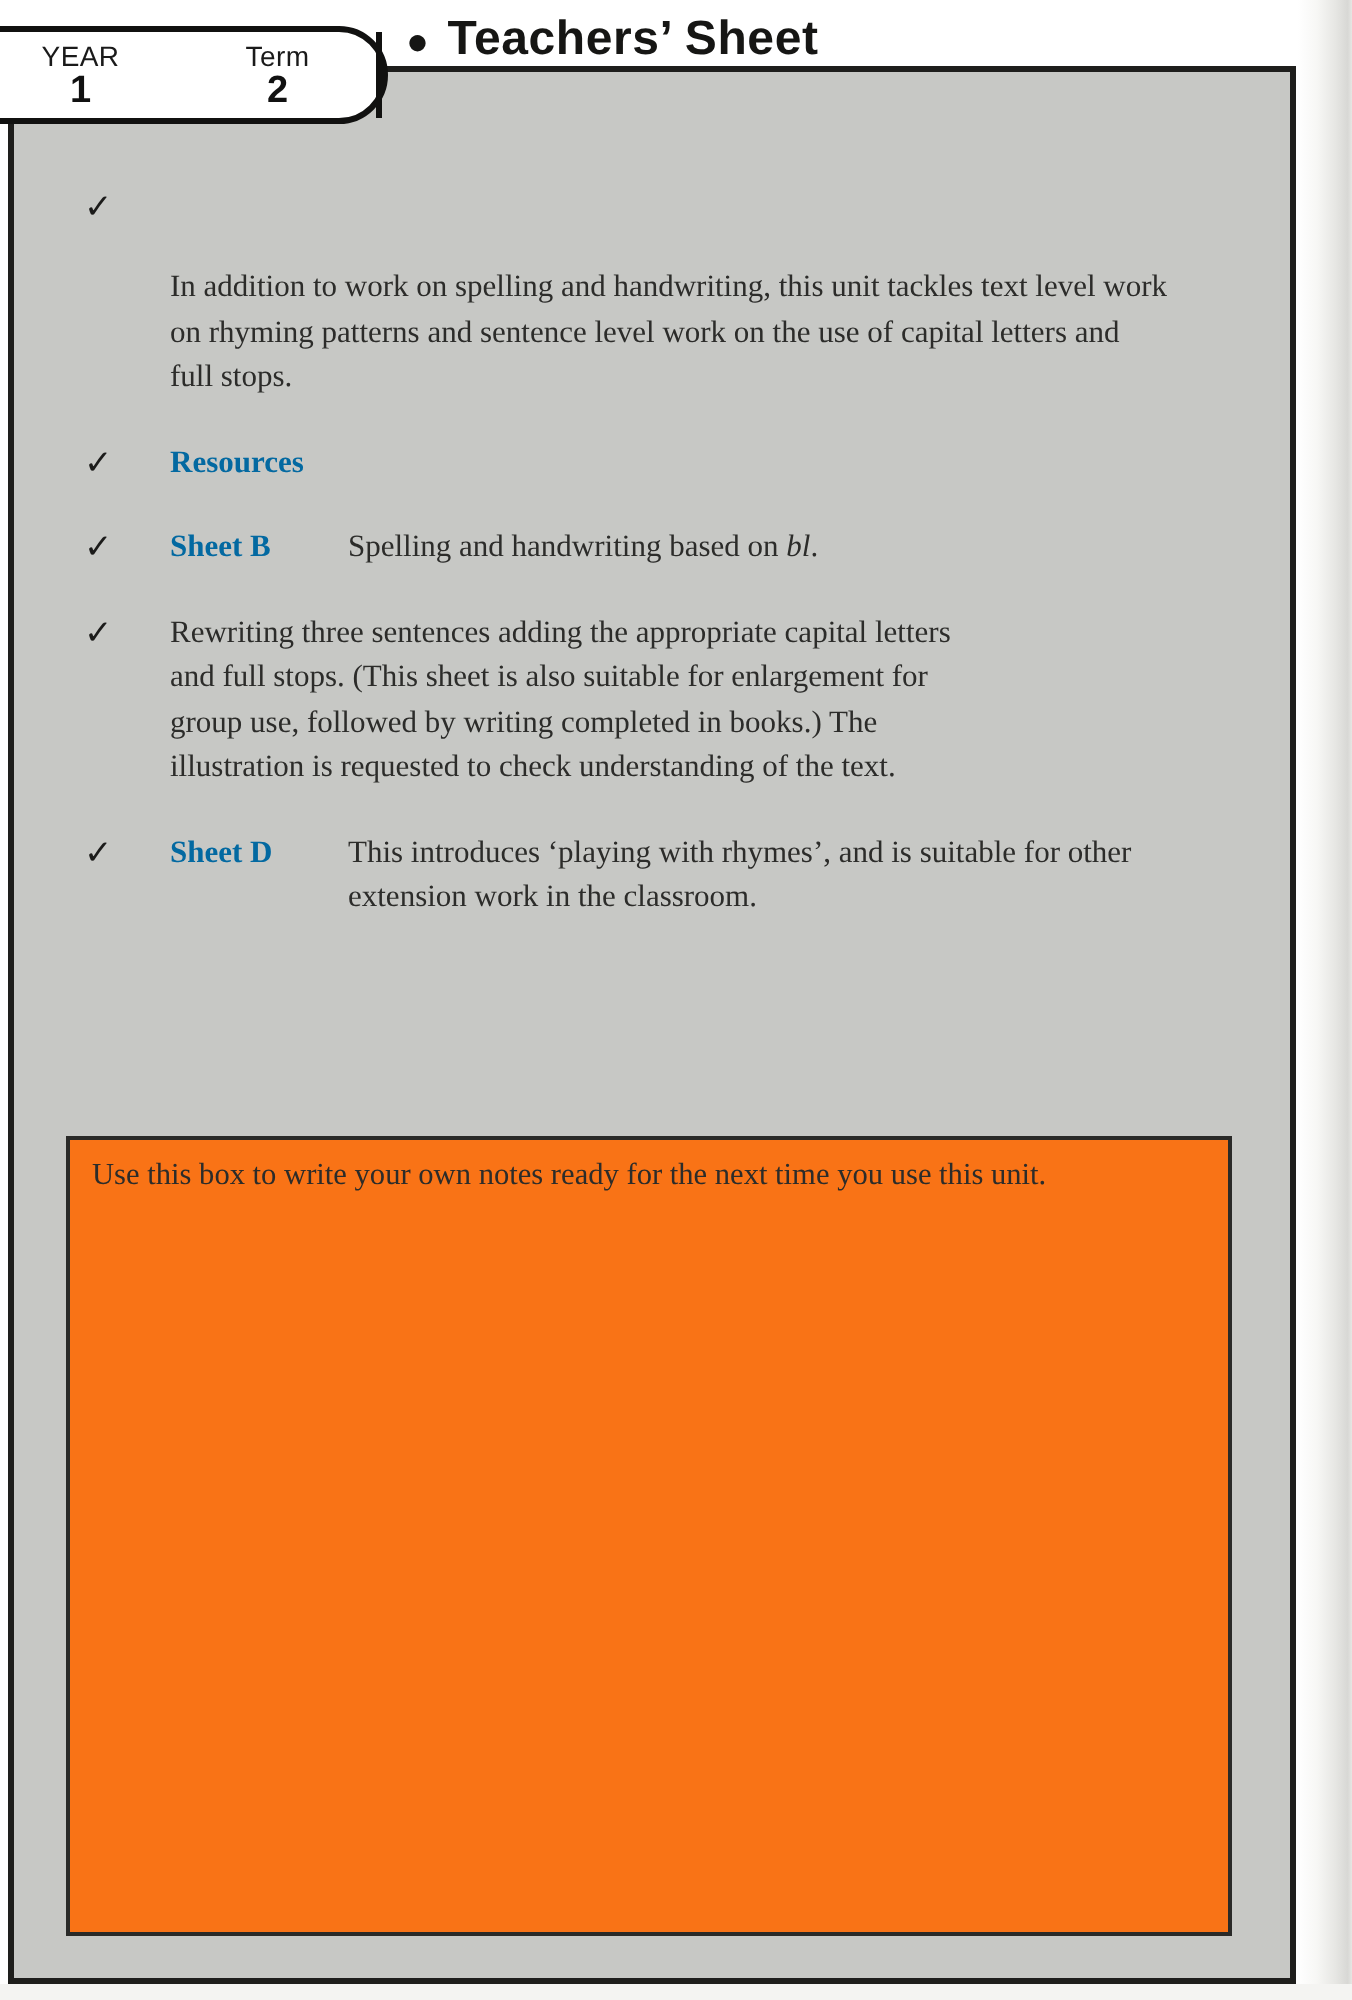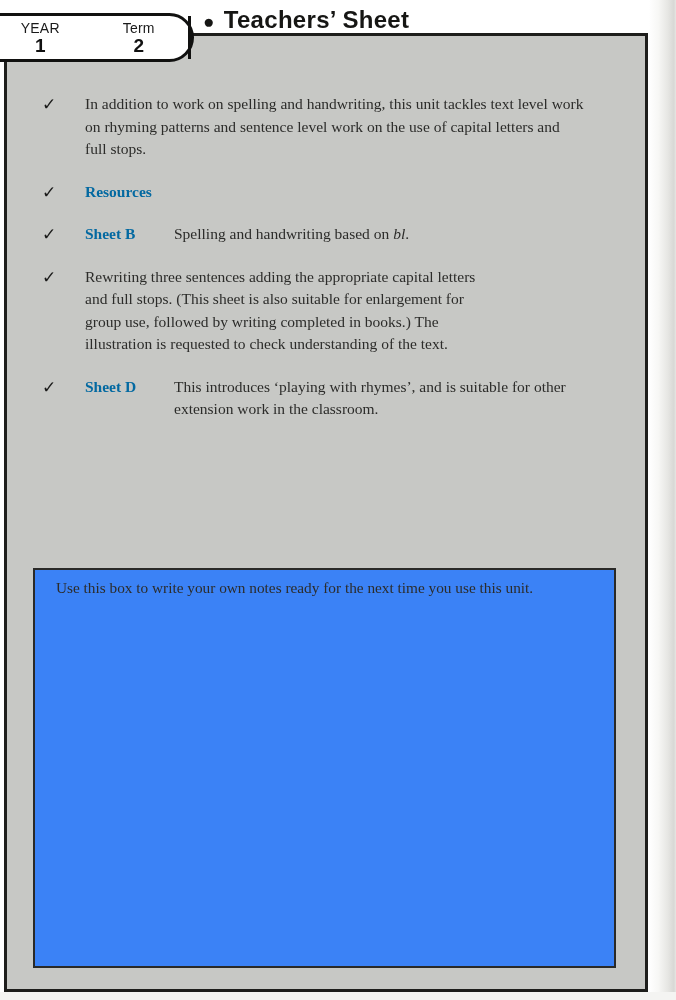--- a/index.html
+++ b/index.html
@@ -86,31 +86,31 @@
     width:43px; flex-shrink:0;
     font-family:"DejaVu Sans", sans-serif;
     font-size:17px; font-weight:700; color:#1b1b1a;
     line-height:22.5px;
   }
   .item-label {
     width:89px; flex-shrink:0;
     font-weight:700; color:#0369a1;
   }
   .item-text { flex:1; max-width:412px; }
-  .note-item.no-label .item-text { max-width:500px; }
+  .note-item.no-label .item-text { max-width:500px;margin-top:40px; }
   .item-text i { font-style:italic; }
 
   
   .notes-box {
     position:absolute;
     left:26px; top:532px;
     width:583px; height:400px;
-    background:#3b82f6;
+    background:#f97316;
     border:2.5px solid #2a2a28;
-    padding:7px 21px;
+    padding:7px 11px;
     font-size:15.3px;
     color:#2c2c2a;
     line-height:21px;
   }
 </style>
 </head>
 <body>
 
 <div class="scan-edge"></div>
 <div class="scan-bottom"></div>

